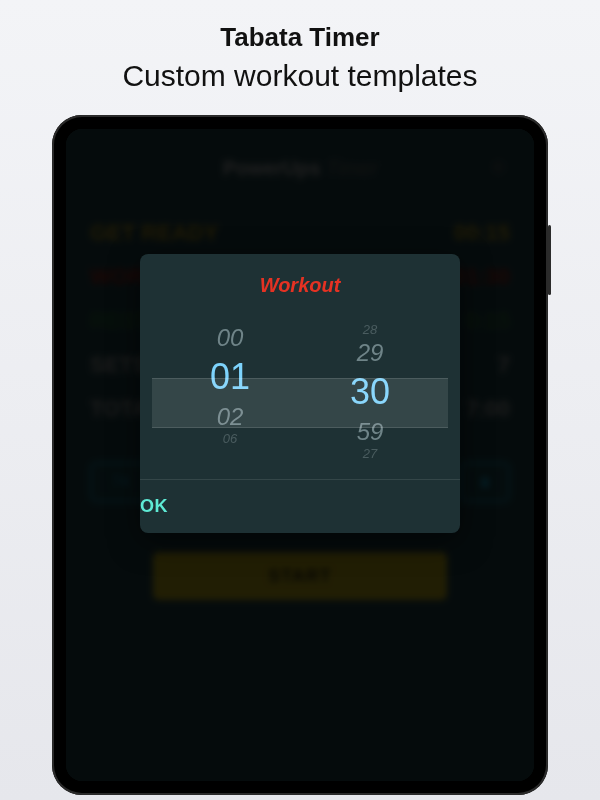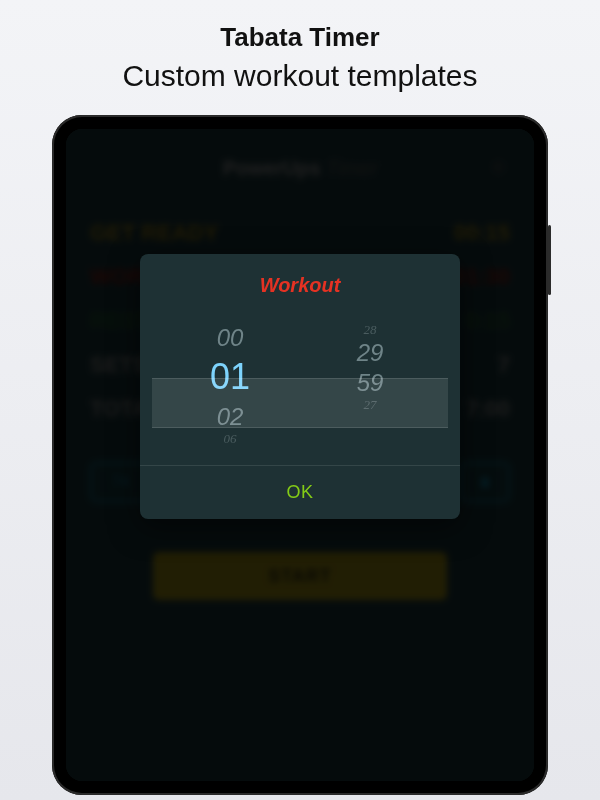--- a/index.html
+++ b/index.html
@@ -31,28 +31,28 @@
 
   .start-btn { margin: 50px auto 0 auto; height:48px; width:70%; background:#d4bf1e; color:#3a3a1a; border-radius:6px; display:flex; align-items:center; justify-content:center; font-weight:600; letter-spacing:1px; font-size:18px; }
 
   
   .modal-backdrop { position:absolute; inset:0; background:rgba(0,0,0,0.55); display:flex; align-items:flex-start; justify-content:center; padding-top:125px; }
   .modal { background:#1e3134; border-radius:8px; width:320px; padding:20px 0 0 0; box-shadow:0 8px 30px rgba(0,0,0,0.5); display:flex; flex-direction:column; }
   .modal-title { text-align:center; color:#e53223; font-weight:700; font-style:italic; font-size:20px; margin-bottom:18px; }
 
   .wheels { display:flex; justify-content:center; gap:60px; position:relative; padding:8px 0 10px 0;text-align:right; }
   .wheel { width:80px; display:flex; flex-direction:column; align-items:center; font-variant-numeric: tabular-nums; font-family: "Segoe UI", Arial, sans-serif; }
-  .wheel .tiny { font-size:13px; color:#4a5c5f; font-style: italic; line-height:1.15;font-family:Liberation Serif, serif; }
+  .wheel .tiny { font-size:13px; color:#4a5c5f; font-style: italic; line-height:1.15; }
   .wheel .sub  { font-size:24px; color:#6f8488; font-style: italic; line-height:1.25; }
   .wheel .sel  { font-size:36px; color:#7dd3fc; font-weight:400; line-height:1.35; }
 
   .sel-band { position:absolute; left:12px; right:12px; top:63px; height:50px; background:rgba(255,255,255,0.10); border-top:1px solid rgba(255,255,255,0.12); border-bottom:1px solid rgba(255,255,255,0.12); pointer-events:none; }
 
   .modal-divider { height:1px; background:rgba(255,255,255,0.10); margin-top:8px; }
-  .modal-ok { text-align:center; color:#84cc16; font-weight:400; font-size:18px; padding:16px 0; cursor:pointer; letter-spacing:0.5px; }
+  .modal-ok { text-align:left; color:#5eead4; font-weight:700; font-size:18px; padding:16px 0; cursor:pointer; letter-spacing:0.5px; }
 </style>
 </head>
 <body>
 
 <div class="promo-title">
   <h1>Tabata Timer</h1>
   <h2>Custom workout templates</h2>
 </div>
 
 <div class="tablet">
@@ -121,20 +121,21 @@
             <div class="tiny"></div>
             <div class="sub">00</div>
             <div class="sel">01</div>
             <div class="sub">02</div>
             <div class="tiny">06</div>
           </div>
 
           <div class="wheel">
             <div class="tiny">28</div>
             <div class="sub">29</div>
+            <div class="sel">30</div>
             <div class="sub">59</div>
             <div class="tiny">27</div>
           </div>
         </div>
 
         <div class="modal-divider"></div>
         <div class="modal-ok">OK</div>
       </div>
     </div>
 

